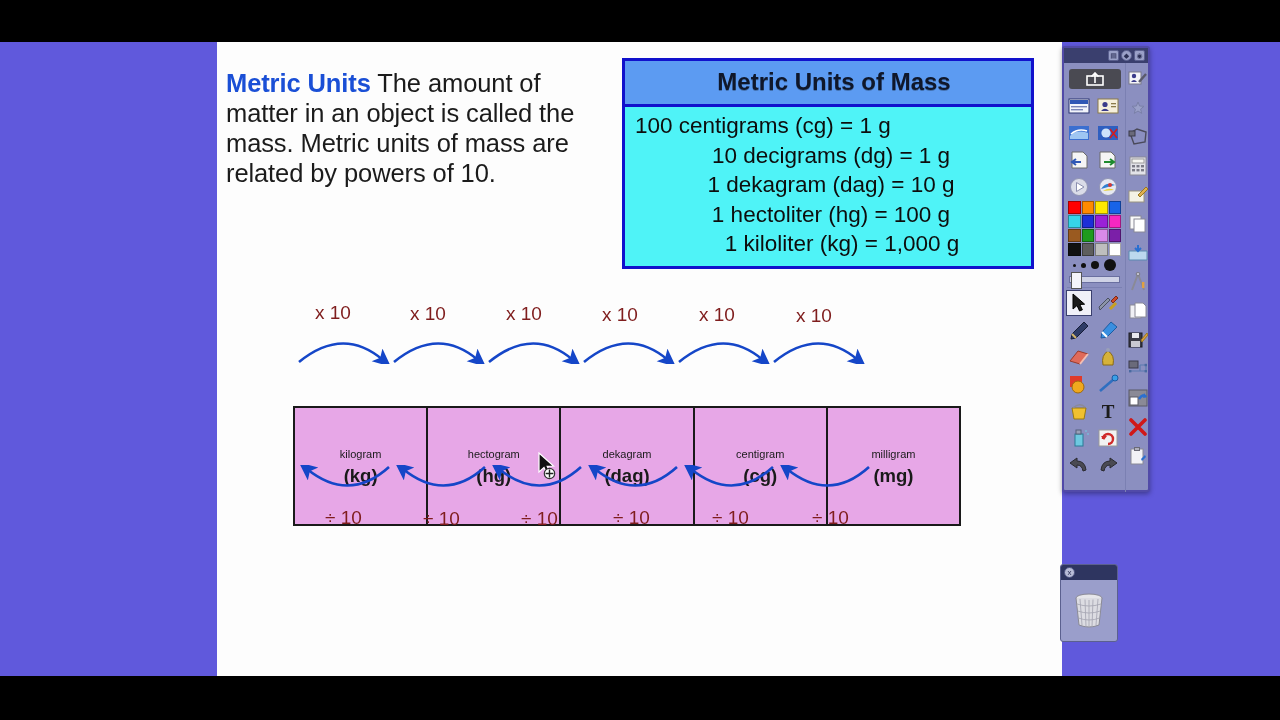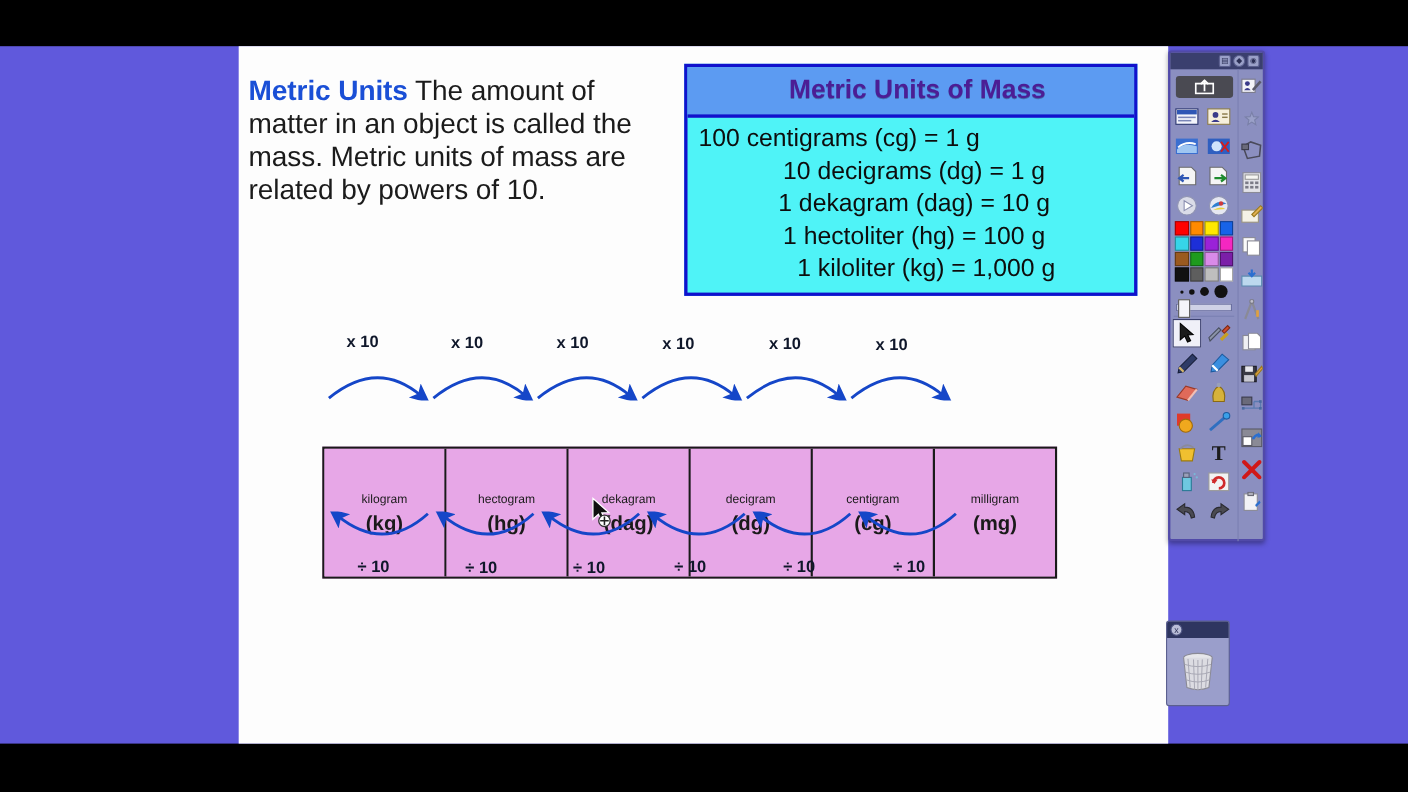--- a/index.html
+++ b/index.html
@@ -40,21 +40,21 @@
   #mass-table {
     position: absolute; left: 405px; top: 16px;
     width: 412px;
     border: 3px solid #1111CC;
     background: #4FF3F7;
   }
   #mass-table .thead {
     background: #5C9BF2;
     border-bottom: 3px solid #1111CC;
     text-align: center;
-    color: #4c1d95; font-weight: bold;
+    color: #0f172a; font-weight: bold;
     font-size: 24px; line-height: 26px;
     padding: 8px 0 9px 12px;
     text-shadow: 0 1px 0 rgba(0,0,0,0.28);
   }
   #mass-table .tbody { padding: 4px 10px 7px 10px; }
   #mass-table .row {
     text-align: center;
     font-size: 22.5px; line-height: 29.6px;
     color: #0d0d0d; white-space: nowrap;
   }
@@ -95,21 +95,21 @@
   }
   #boxrow .cell:last-child { border-right: none; }
   #boxrow .cell.hi { background: #FFF000; }
   #boxrow .cell .name { font-size: 11px; line-height: 21px; }
   #boxrow .cell .abbr { font-size: 18.5px; line-height: 22px; font-weight: bold; }
   #boxrow .cell.hi .inline { font-size: 18.5px; line-height: 22px; }
   #boxrow .cell.hi .inline b { font-weight: bold; }
 
   .arc-label {
     position: absolute;
-    font-size: 15px; font-weight: bold; color: #0f172a;
+    font-size: 19px; font-weight: normal; color: #7f1d1d;
     white-space: nowrap;
   }
 
   
   #cursor { position: absolute; left: 537px; top: 452px; width: 26px; height: 30px; }
 
   
   #toolbar {
     position: absolute; left: 1062px; top: 46px;
     width: 88px; height: 446px;
@@ -223,24 +223,20 @@
         </div>
         <div class="cell">
           <span class="name">hectogram</span>
           <span class="abbr">(hg)</span>
         </div>
         <div class="cell">
           <span class="name">dekagram</span>
           <span class="abbr">(dag)</span>
         </div>
         <div class="cell">
-          <span class="name">decigram</span>
-          <span class="abbr">(dg)</span>
-        </div>
-        <div class="cell">
           <span class="name">centigram</span>
           <span class="abbr">(cg)</span>
         </div>
         <div class="cell">
           <span class="name">milligram</span>
           <span class="abbr">(mg)</span>
         </div>
       </div>
 
       <svg class="arrows-bottom" viewBox="0 0 668 62" preserveAspectRatio="none">

